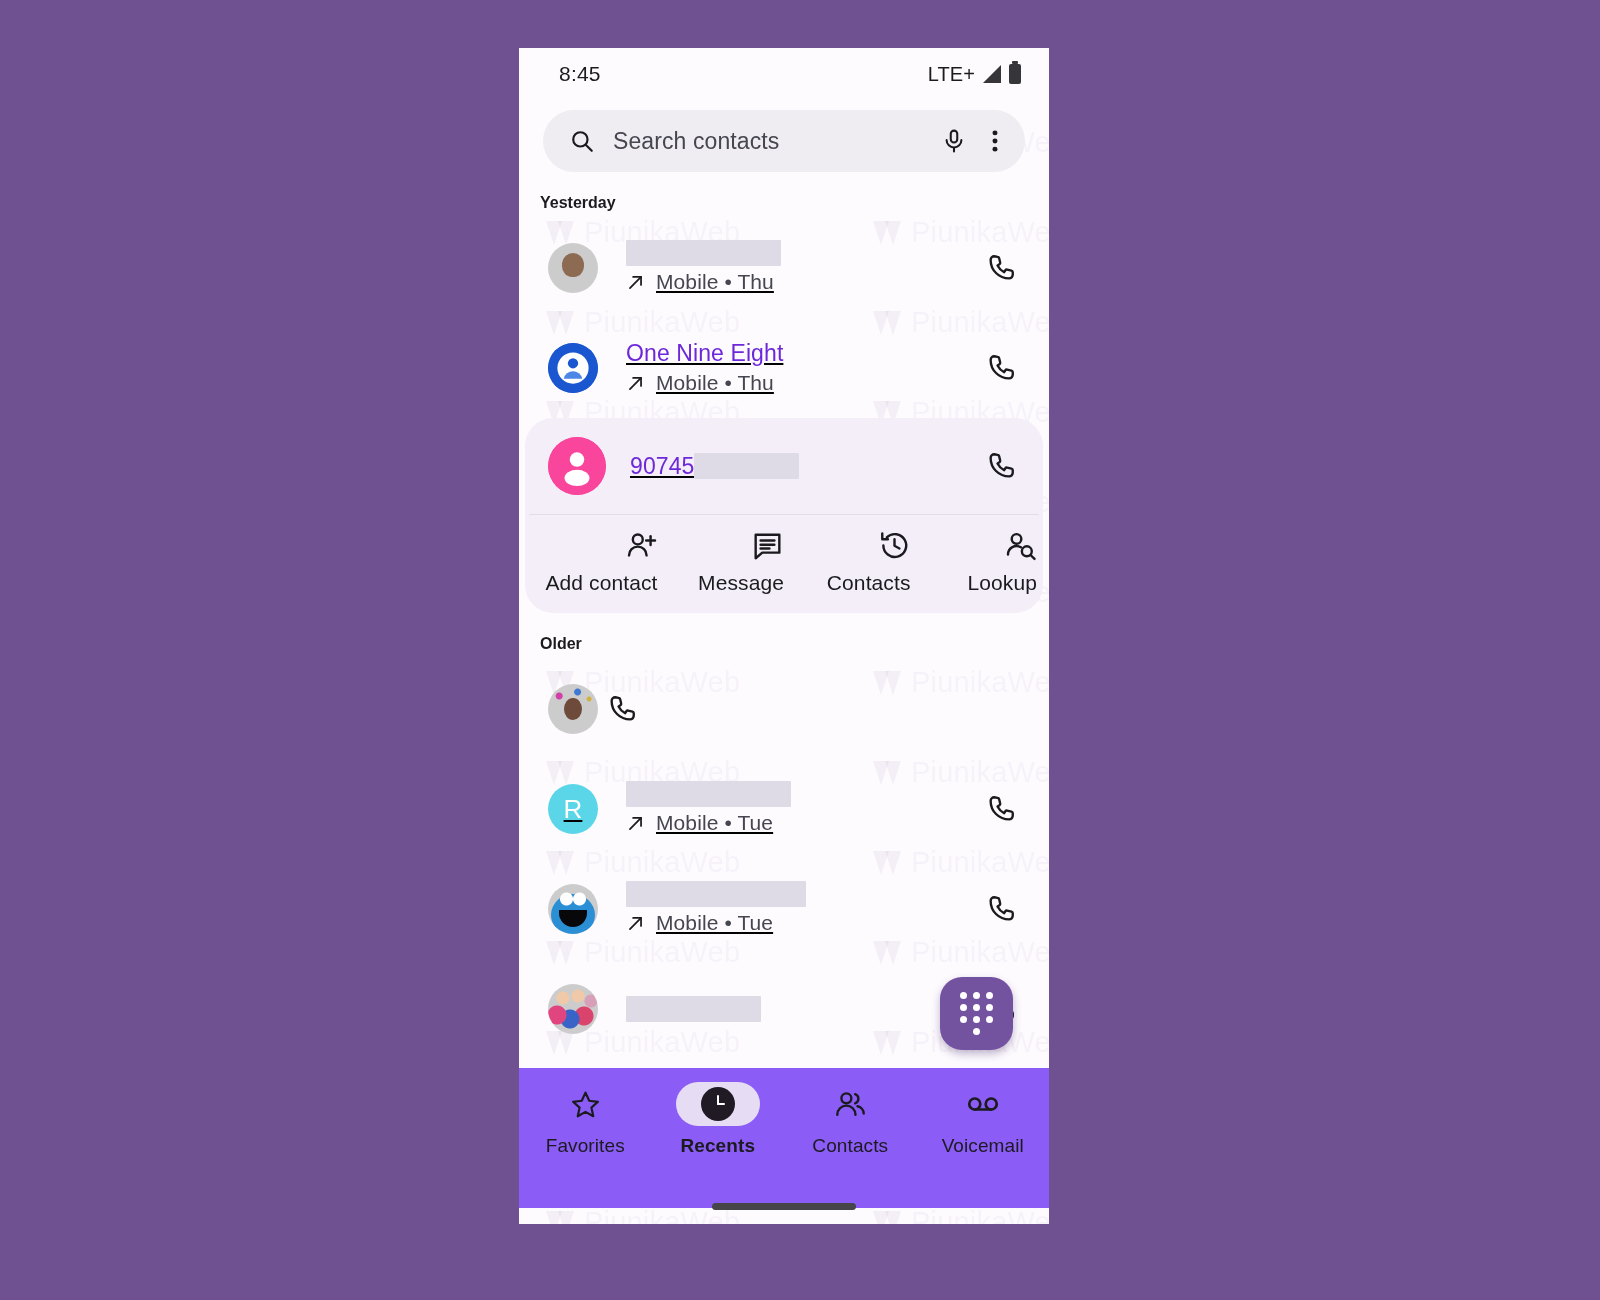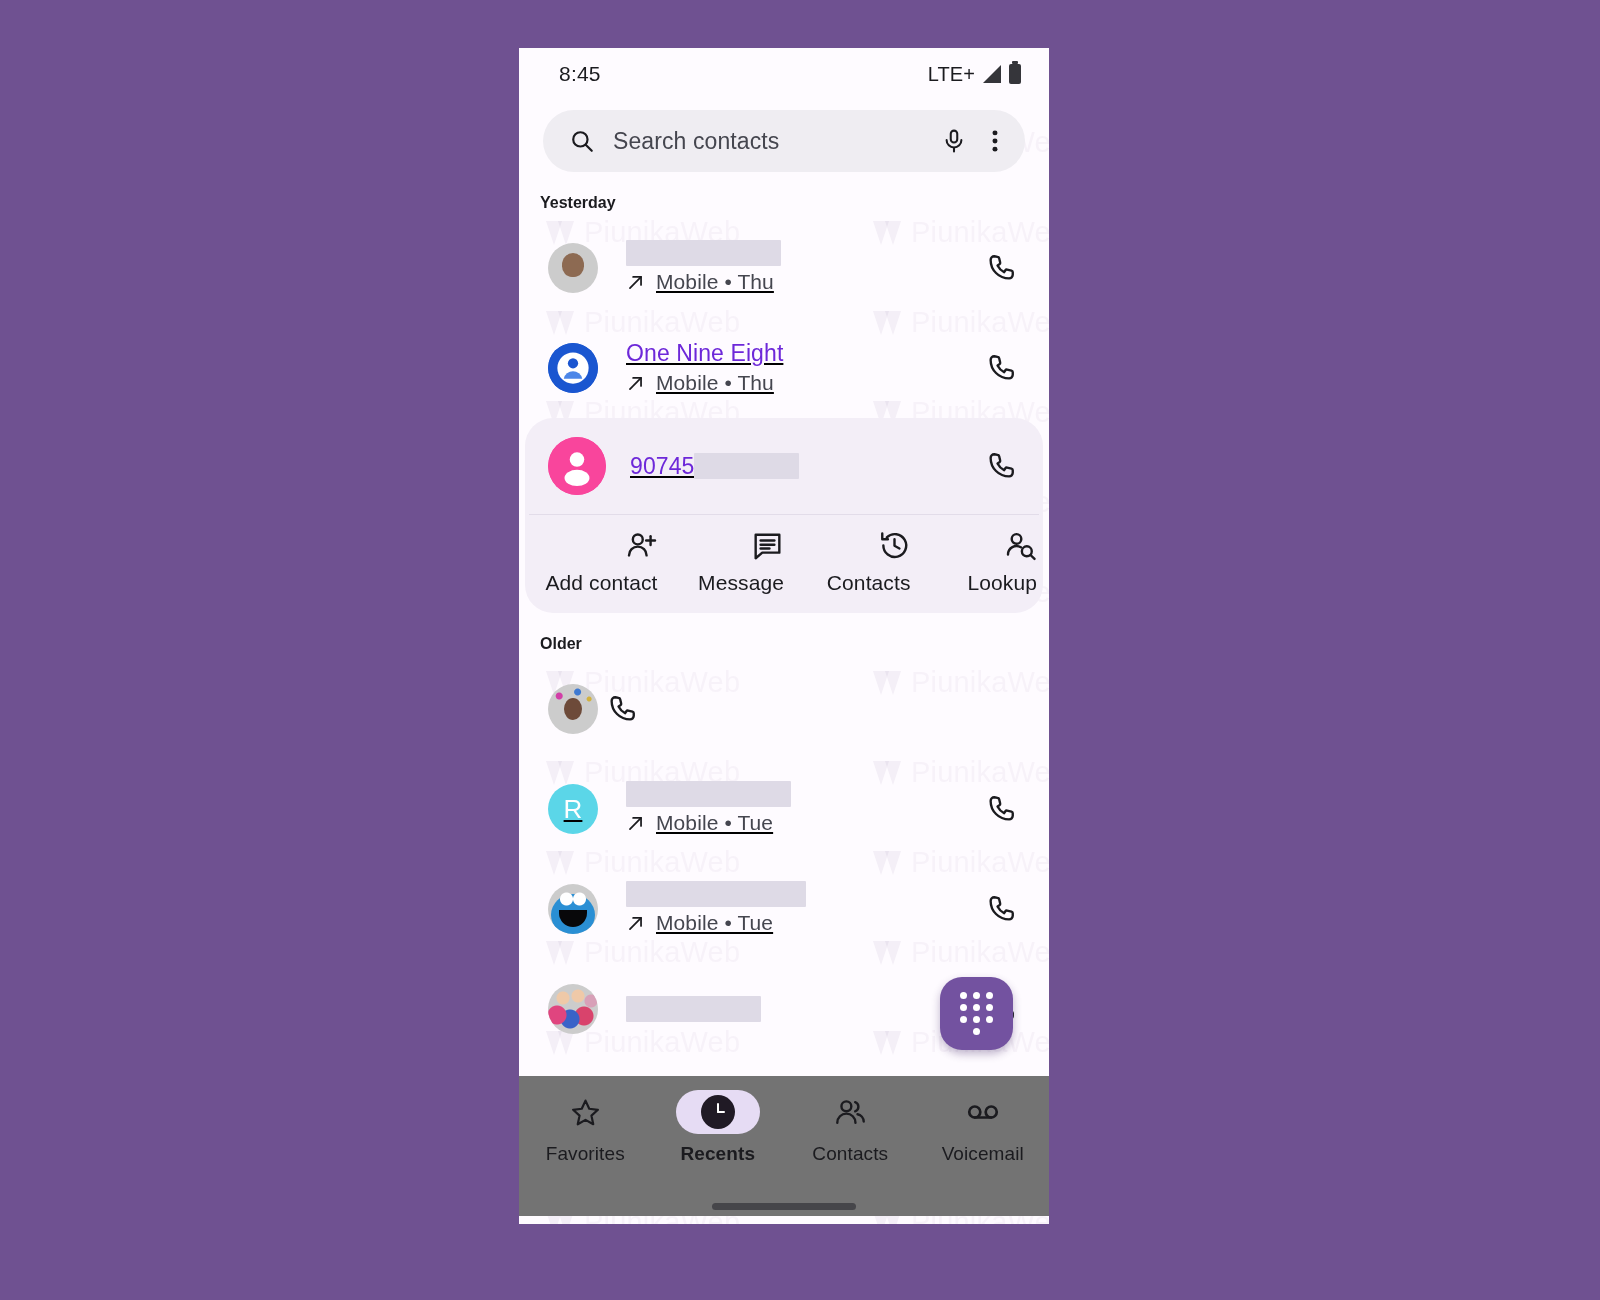--- a/index.html
+++ b/index.html
@@ -218,24 +218,24 @@
     width: 7px; height: 7px; border-radius: 50%;
     background: #fff; display: block;
   }
   .dialgrid i.zero { margin-left: 0; }
   .dialrow { display: flex; gap: 6px; justify-content: center; width: 100%; }
   .dialrow.last { justify-content: center; }
 
   
   #bottomnav {
     position: absolute;
-    left: 0; bottom: 8px;
+    left: 0; bottom: 16px;
     width: 100%;
     height: 140px;
-    background: #737373;
+    background: #8b5cf6;
     z-index: 60;
     display: flex;
     padding-top: 14px;
   }
   .navitem {
     flex: 1;
     display: flex; flex-direction: column;
     align-items: center;
     gap: 9px;
   }

